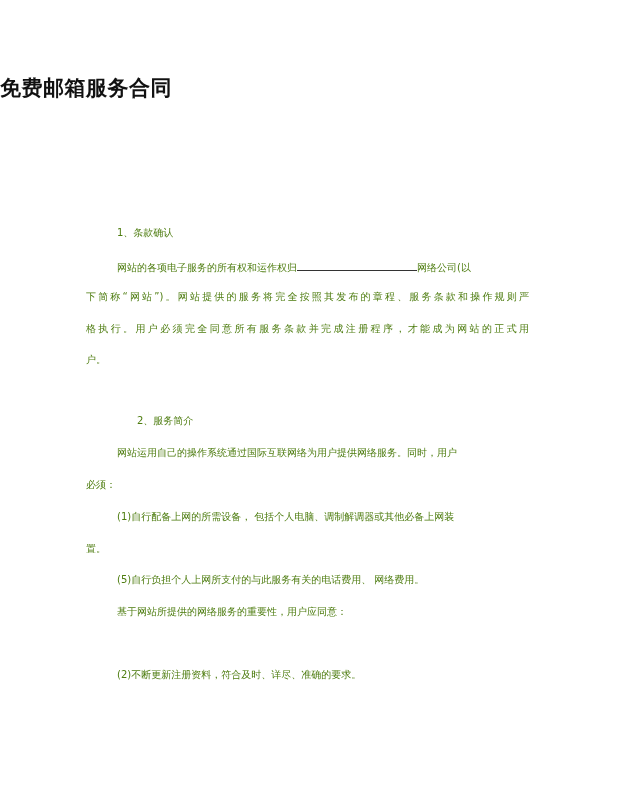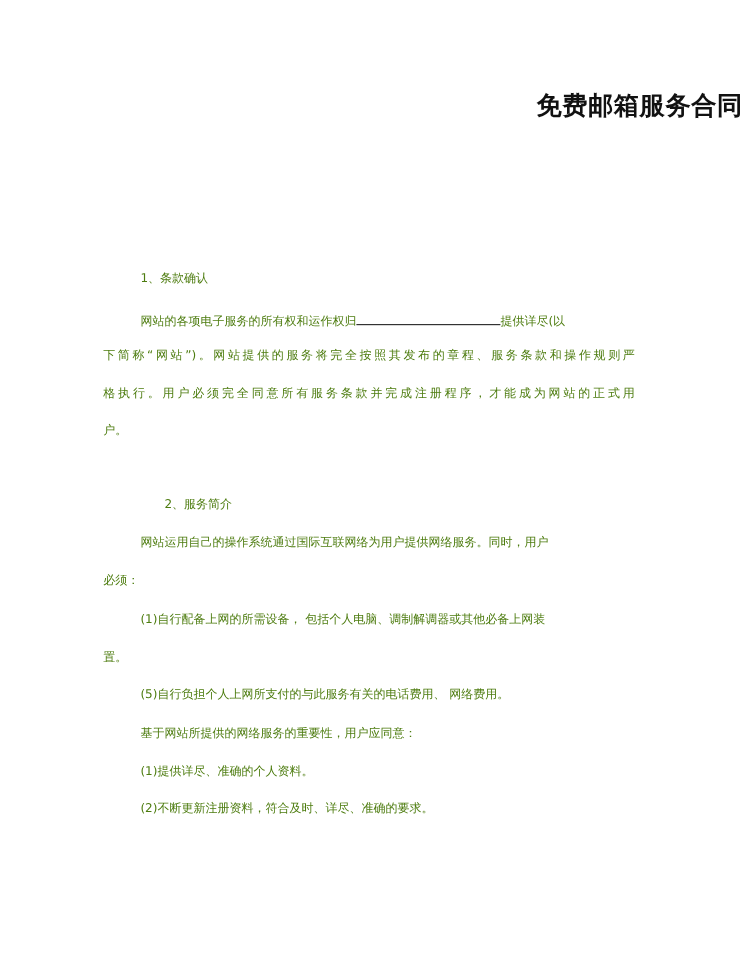--- a/index.html
+++ b/index.html
@@ -20,21 +20,21 @@
       left: 0; top: 0;
       width: 619px;
       height: 800px;
       background: #ffffff;
     }
     .title {
       position: absolute;
       top: 74px;
       left: 0;
       width: 619px;
-      text-align: right;
+      text-align: left;
       font-size: 21px;
       font-weight: bold;
       letter-spacing: 0.5px;
       color: #111;
     }
     .line {
       position: absolute;
       font-size: 10px;
       line-height: 16px;
       white-space: nowrap;
@@ -58,30 +58,29 @@
 </head>
 <body>
 
 <div class="page">
 
   <div class="title">免费邮箱服务合同</div>
 
   <div class="line l1" style="top:225px;">1、条款确认</div>
 
   <div class="line l1" style="top:258px;">
-    <span>网站的各项电子服务的所有权和运作权归</span><span class="blank"></span><span>提供详尽(以</span>
+    <span>网站的各项电子服务的所有权和运作权归</span><span class="blank"></span><span>网络公司(以</span>
   </div>
   <div class="line l0 justify" style="top:321px;">格执行。用户必须完全同意所有服务条款并完成注册程序，才能成为网站的正式用</div>
   <div class="line l0 justify" style="top:289px;">下简称“网站”)。网站提供的服务将完全按照其发布的章程、服务条款和操作规则严</div>
   <div class="line l0" style="top:352px;">户。</div>
 
   <div class="line l1" style="top:413px;margin-left:20px;">2、服务简介</div>
 
   <div class="line l1" style="top:445px;">网站运用自己的操作系统通过国际互联网络为用户提供网络服务。同时，用户</div>
   <div class="line l0" style="top:477px;">必须：</div>
   <div class="line l1" style="top:509px;">(1)自行配备上网的所需设备， 包括个人电脑、调制解调器或其他必备上网装</div>
   <div class="line l0" style="top:541px;">置。</div>
   <div class="line l1" style="top:572px;">(5)自行负担个人上网所支付的与此服务有关的电话费用、 网络费用。</div>
   <div class="line l1" style="top:604px;">基于网站所提供的网络服务的重要性，用户应同意：</div>
-  <div class="line l1" style="top:636px;">(1)提供详尽、准确的个人资料。</div>
   <div class="line l1" style="top:667px;">(2)不断更新注册资料，符合及时、详尽、准确的要求。</div>
 
 </div>
 
 </body></html>

